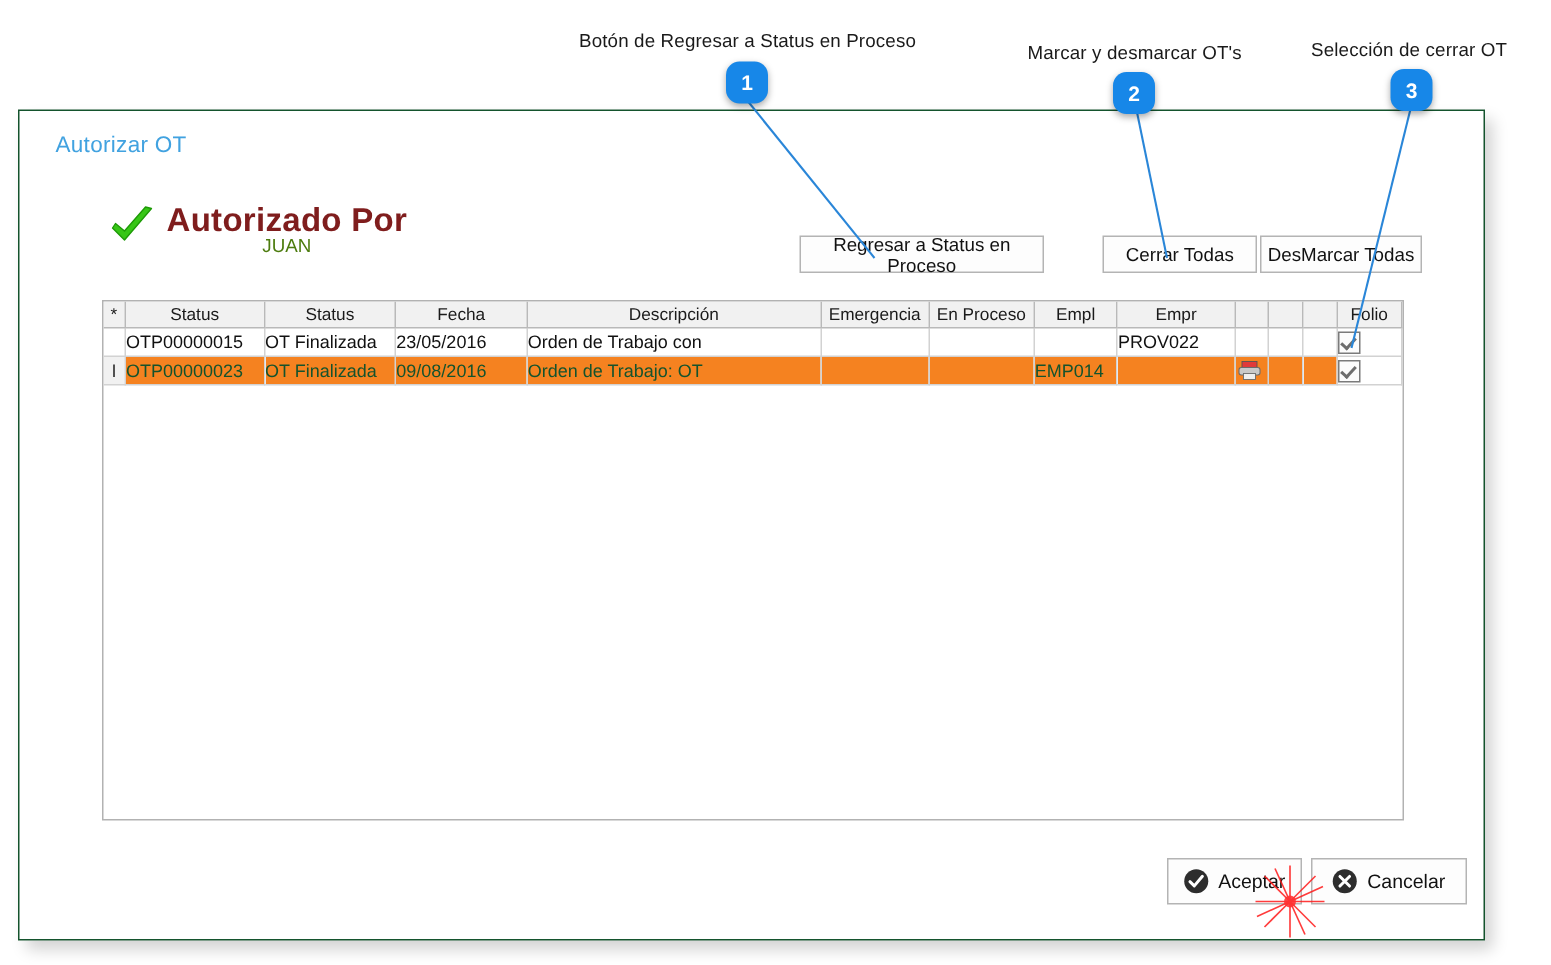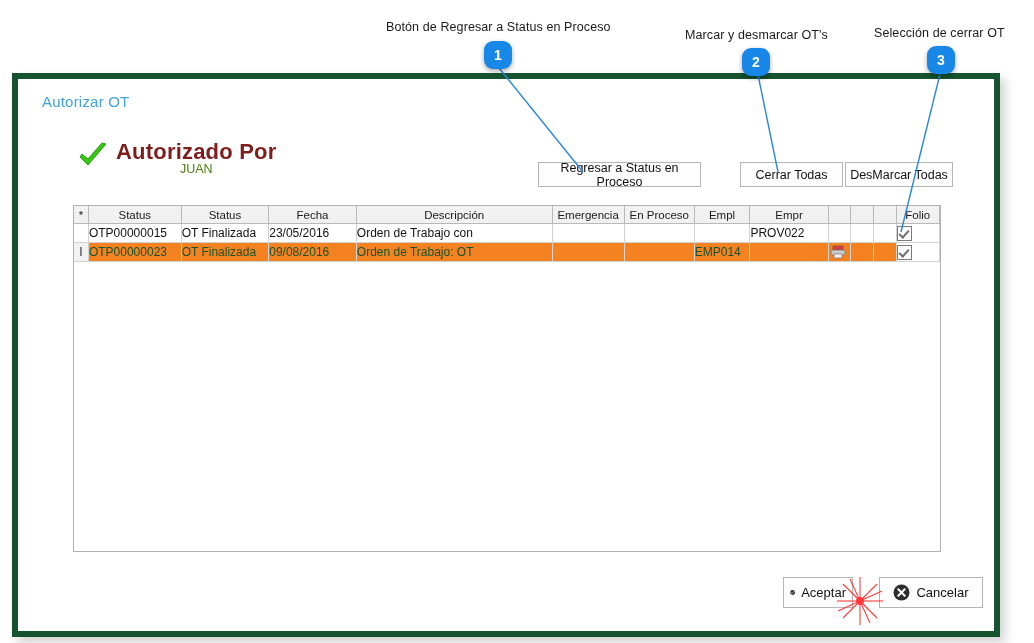--- a/index.html
+++ b/index.html
@@ -50,21 +50,21 @@
   }
 
   
   .dialog {
     position: absolute;
     left: 12px;
     top: 73px;
     width: 976px;
     height: 552px;
     background: #ffffff;
-    border: 6px solid #14532d;
+    border: 1px solid #14532d;
     box-shadow: 5px 6px 10px rgba(0,0,0,0.18);
     z-index: 10;
   }
   .dialog-title {
     position: absolute;
     left: 24px;
     top: 14px;
     font-size: 15px;
     color: #41a2e0;
     letter-spacing: 0.2px;
@@ -199,21 +199,21 @@
     border: 1px solid #b4b4b4;
     font-size: 13px;
     color: #111;
     display: flex;
     align-items: center;
     justify-content: center;
     gap: 6px;
     font-family: "Liberation Sans", sans-serif;
     cursor: default;
   }
-  #btn-aceptar { left: 765px; top: 498px; width: 70px; height: 31px; }
+  #btn-aceptar { left: 765px; top: 498px; width: 90px; height: 31px; }
   #btn-cancelar { left: 861px; top: 498px; width: 104px; height: 31px; }
   .dark-ico { width: 17px; height: 17px; }
 
   
   .sparkle {
     position: absolute;
     left: 834px;
     top: 575px;
     width: 52px;
     height: 52px;

